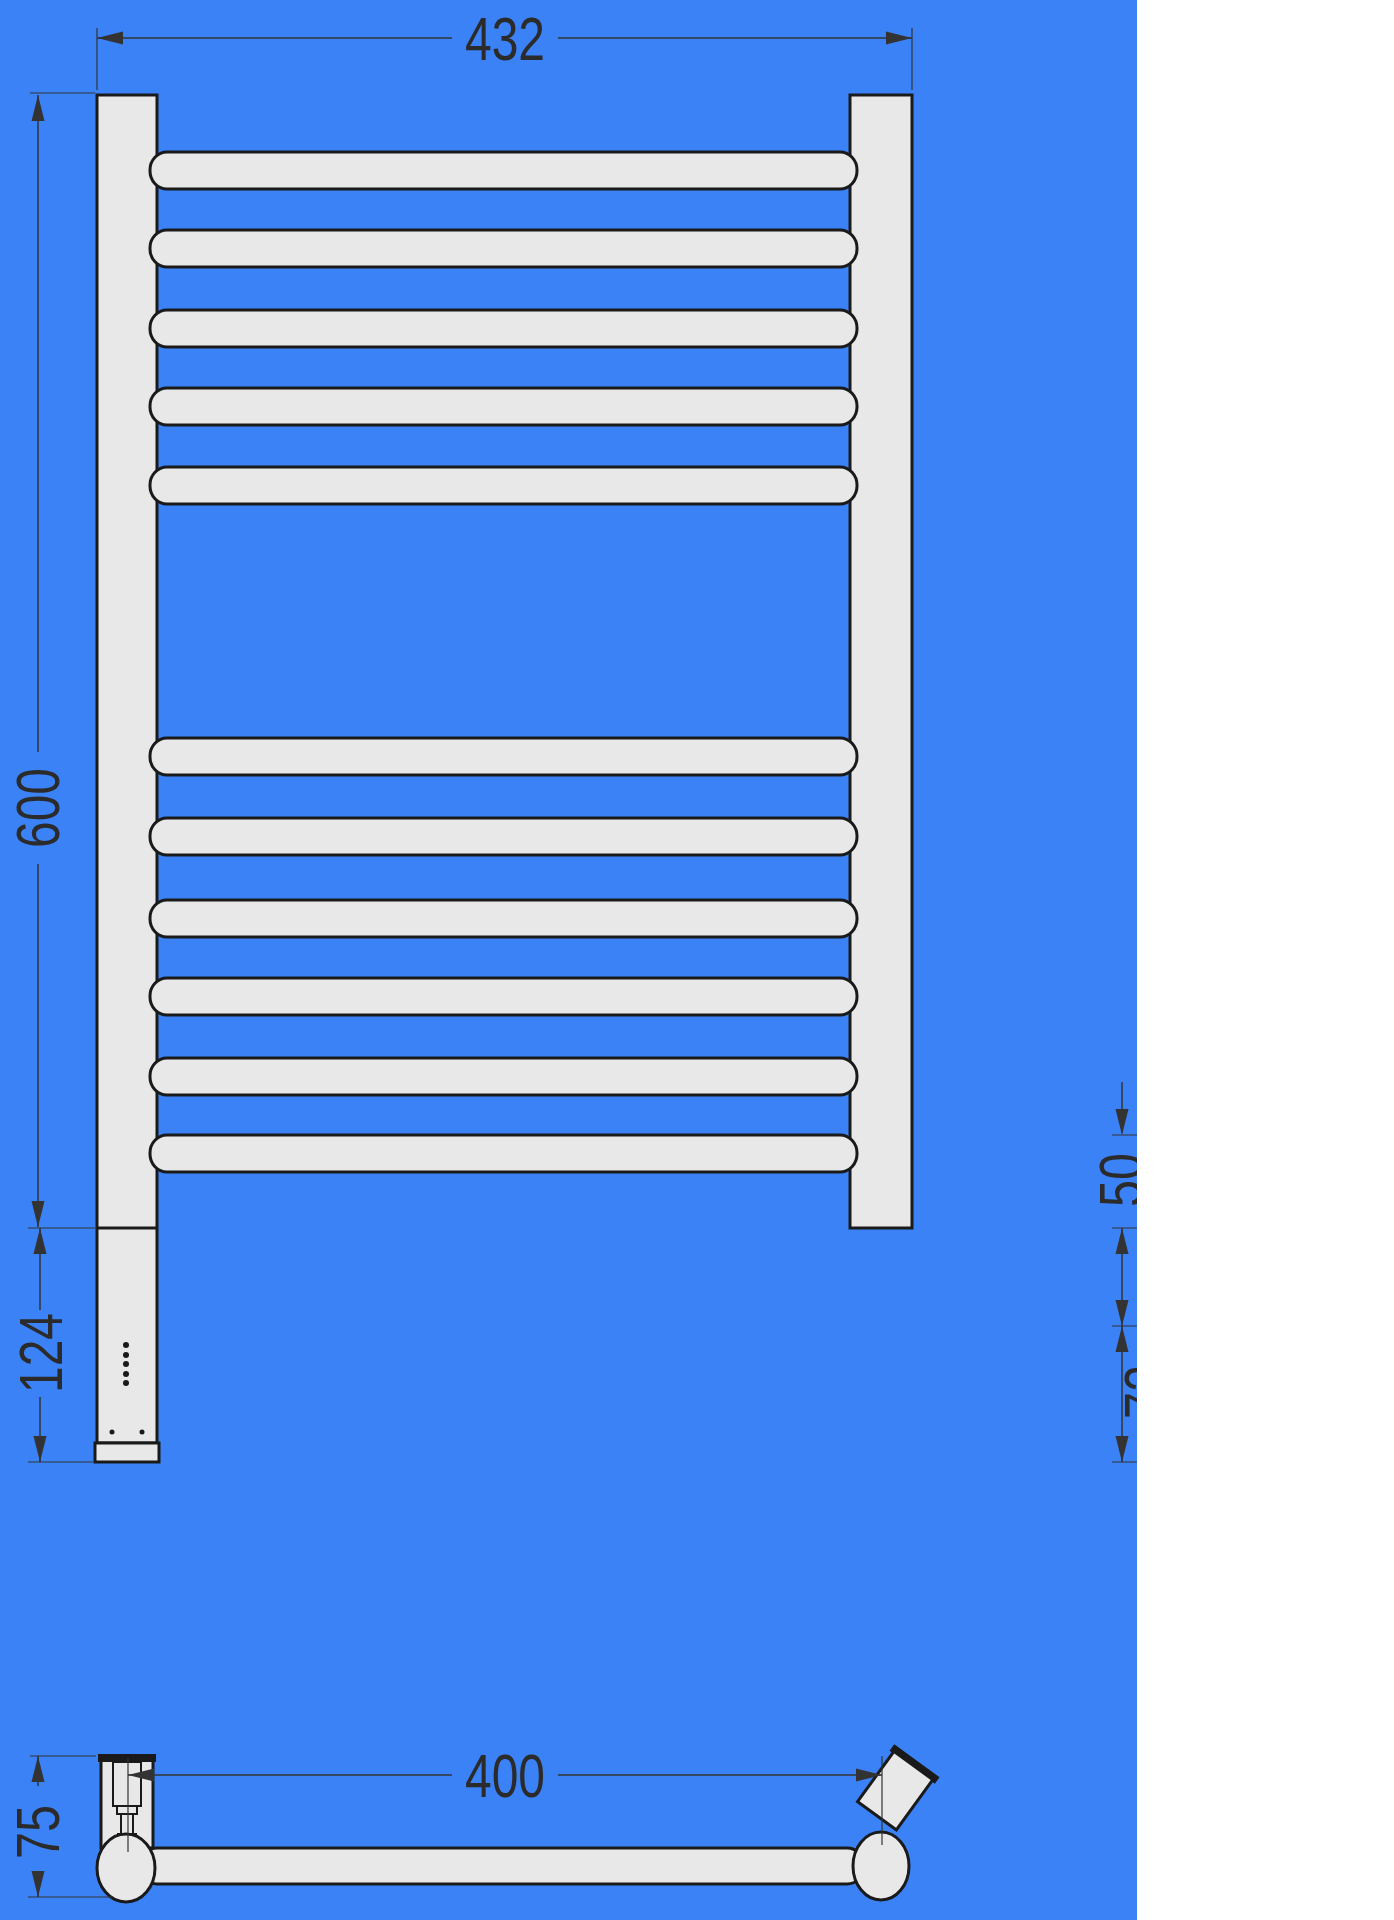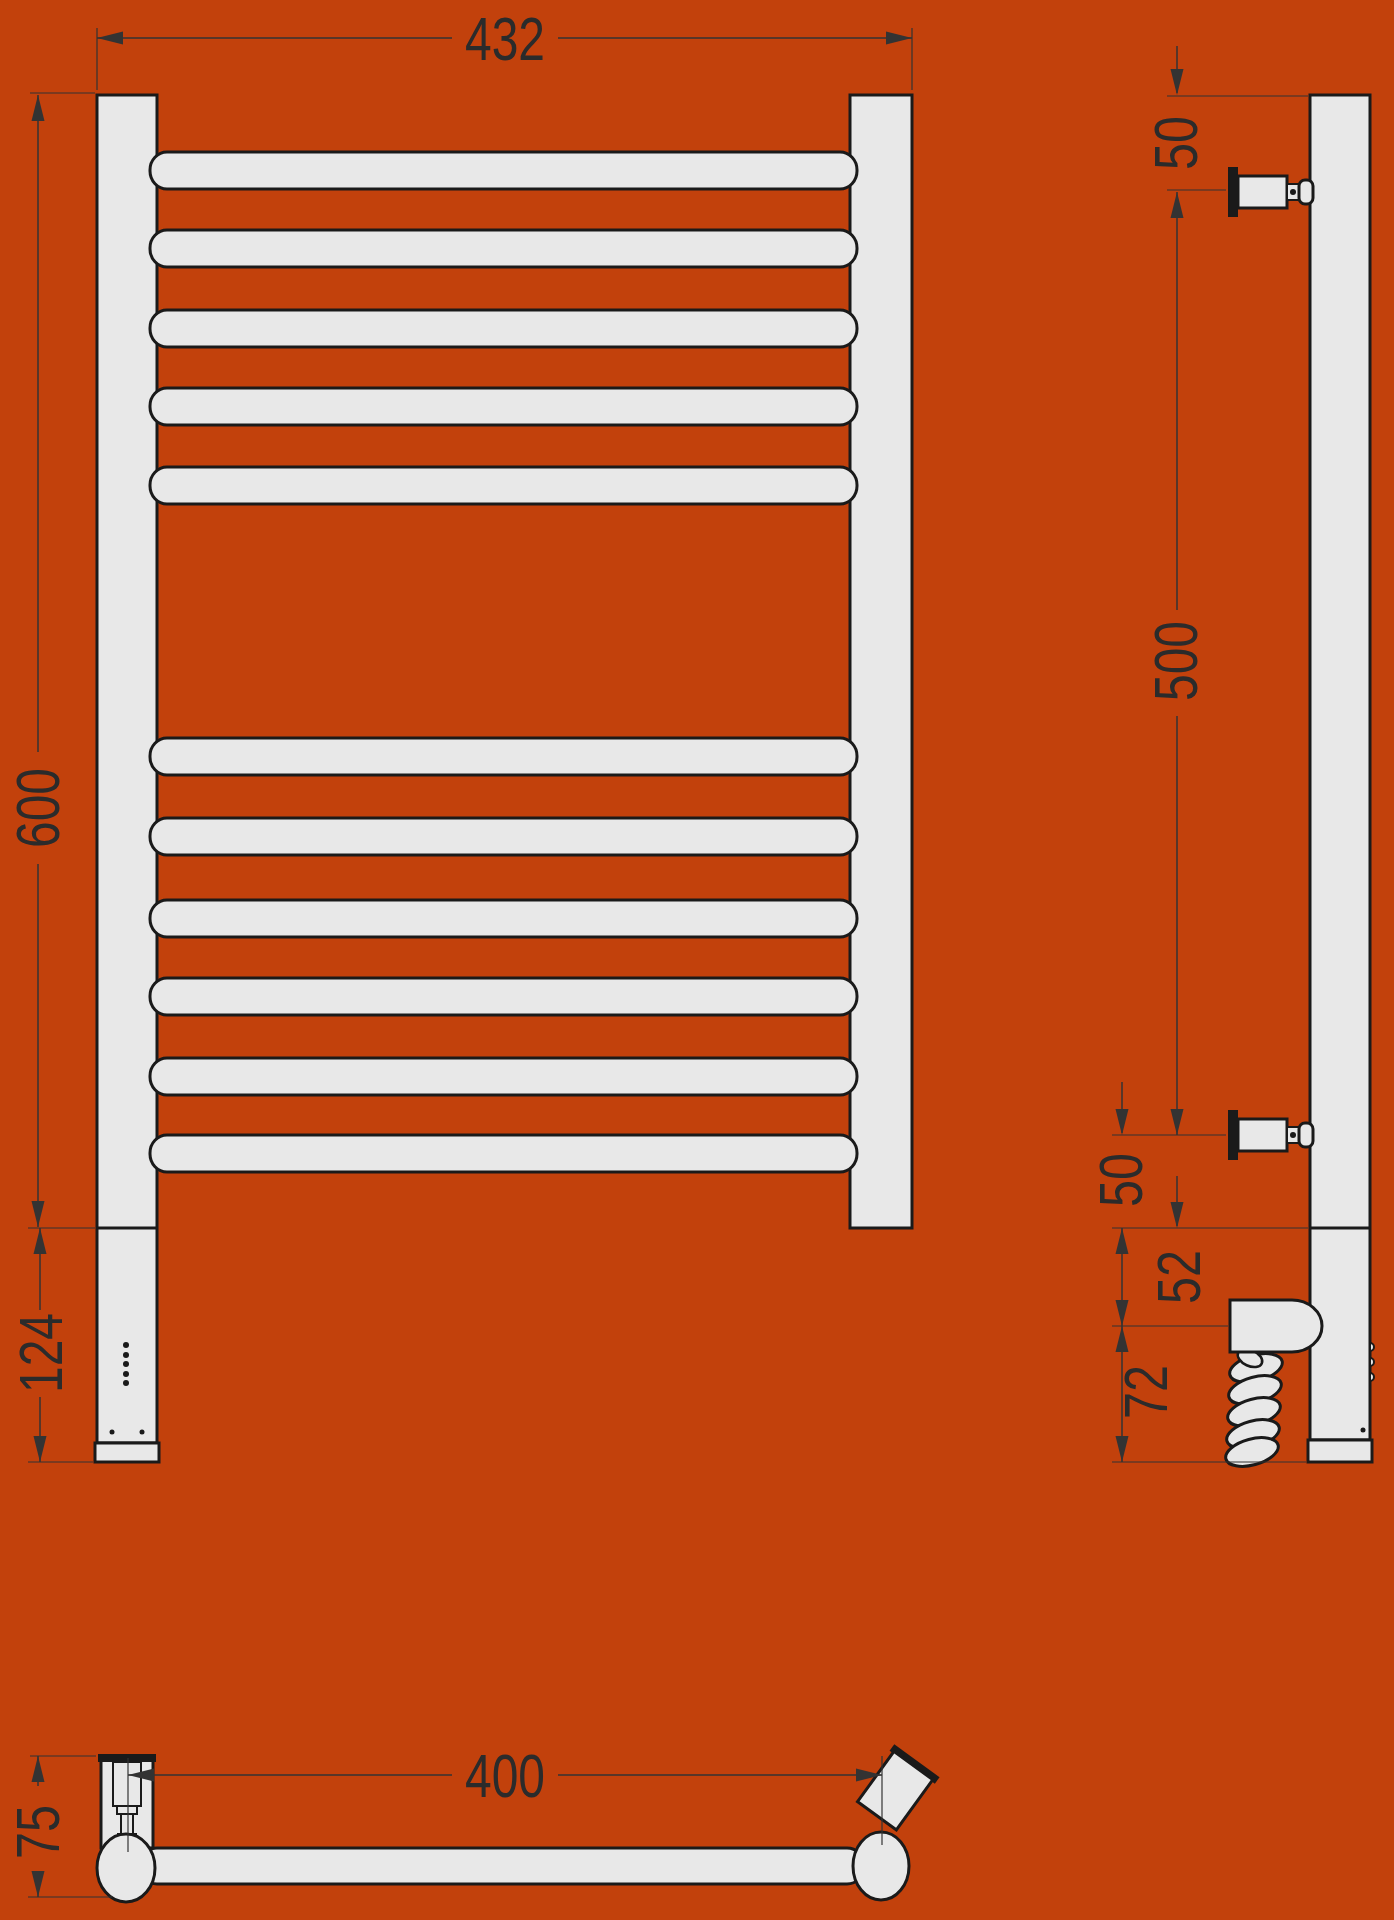--- a/index.html
+++ b/index.html
@@ -1,16 +1,16 @@
 <!DOCTYPE html>
 <html><head>
 <meta charset="utf-8">
 <style>
   html,body{margin:0;padding:0;background:#fff;}
-  #stage{position:relative;width:1394px;height:1920px;background:#c2410c;overflow:hidden;text-align:right;}
+  #stage{position:relative;width:1137px;height:1920px;background:#3b82f6;overflow:hidden;text-align:right;}
   svg{position:absolute;left:0;top:0;}
   .part      {fill:#e8e8e8;stroke:#1a1a1a;stroke-width:3;}
   .part-med  {fill:#e8e8e8;stroke:#1a1a1a;stroke-width:2.5;}
   .part-thin {fill:#e8e8e8;stroke:#1a1a1a;stroke-width:2;}
   .solid     {fill:#1a1a1a;stroke:none;}
   .edge      {stroke:#1a1a1a;stroke-width:3;fill:none;}
   .dim       {stroke:#333333;stroke-width:1.5;fill:none;}
   .ext       {stroke:#333333;stroke-width:1.2;fill:none;}
   .arrow     {fill:#333333;stroke:none;}
   .dot       {fill:#1a1a1a;stroke:none;}

